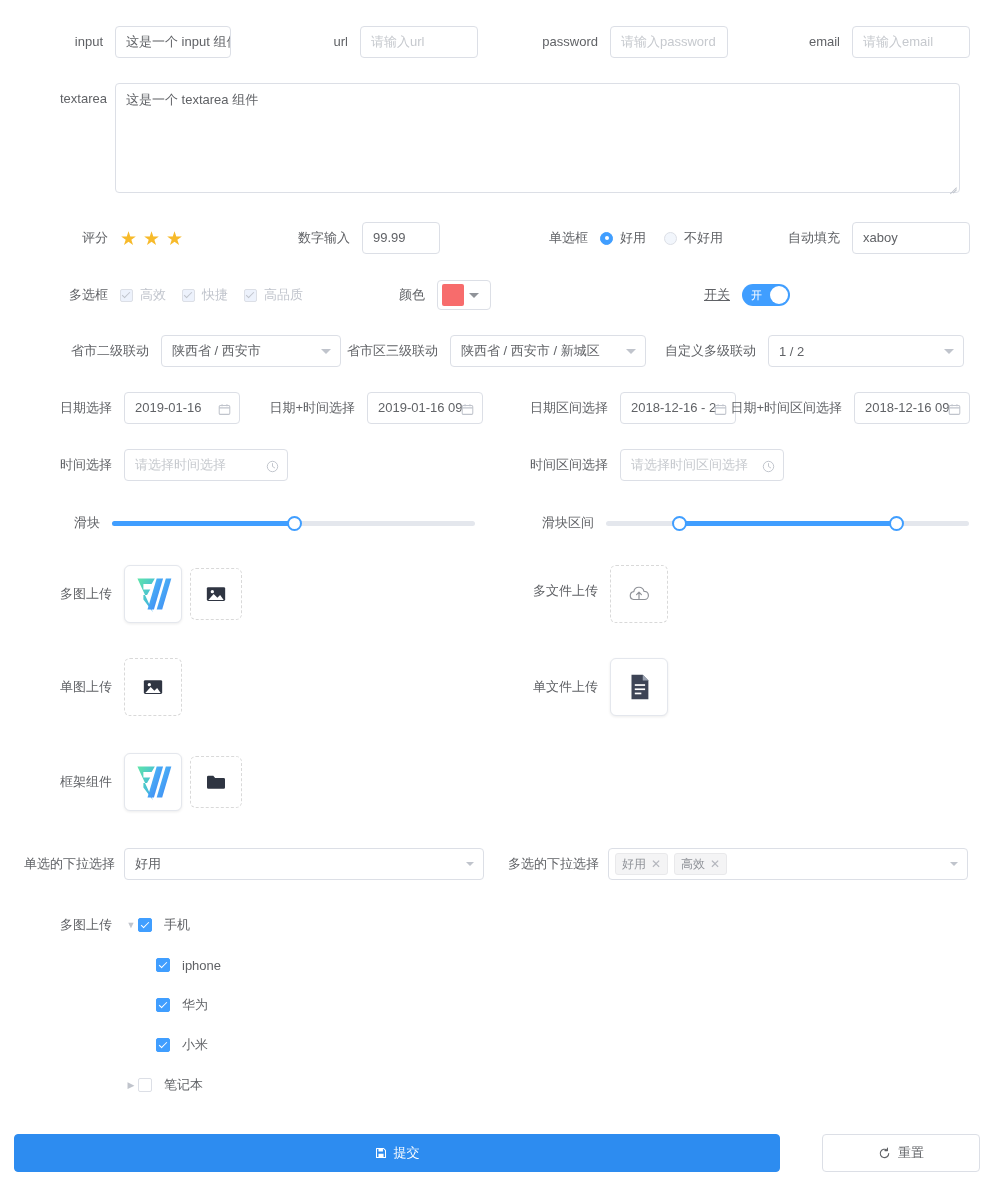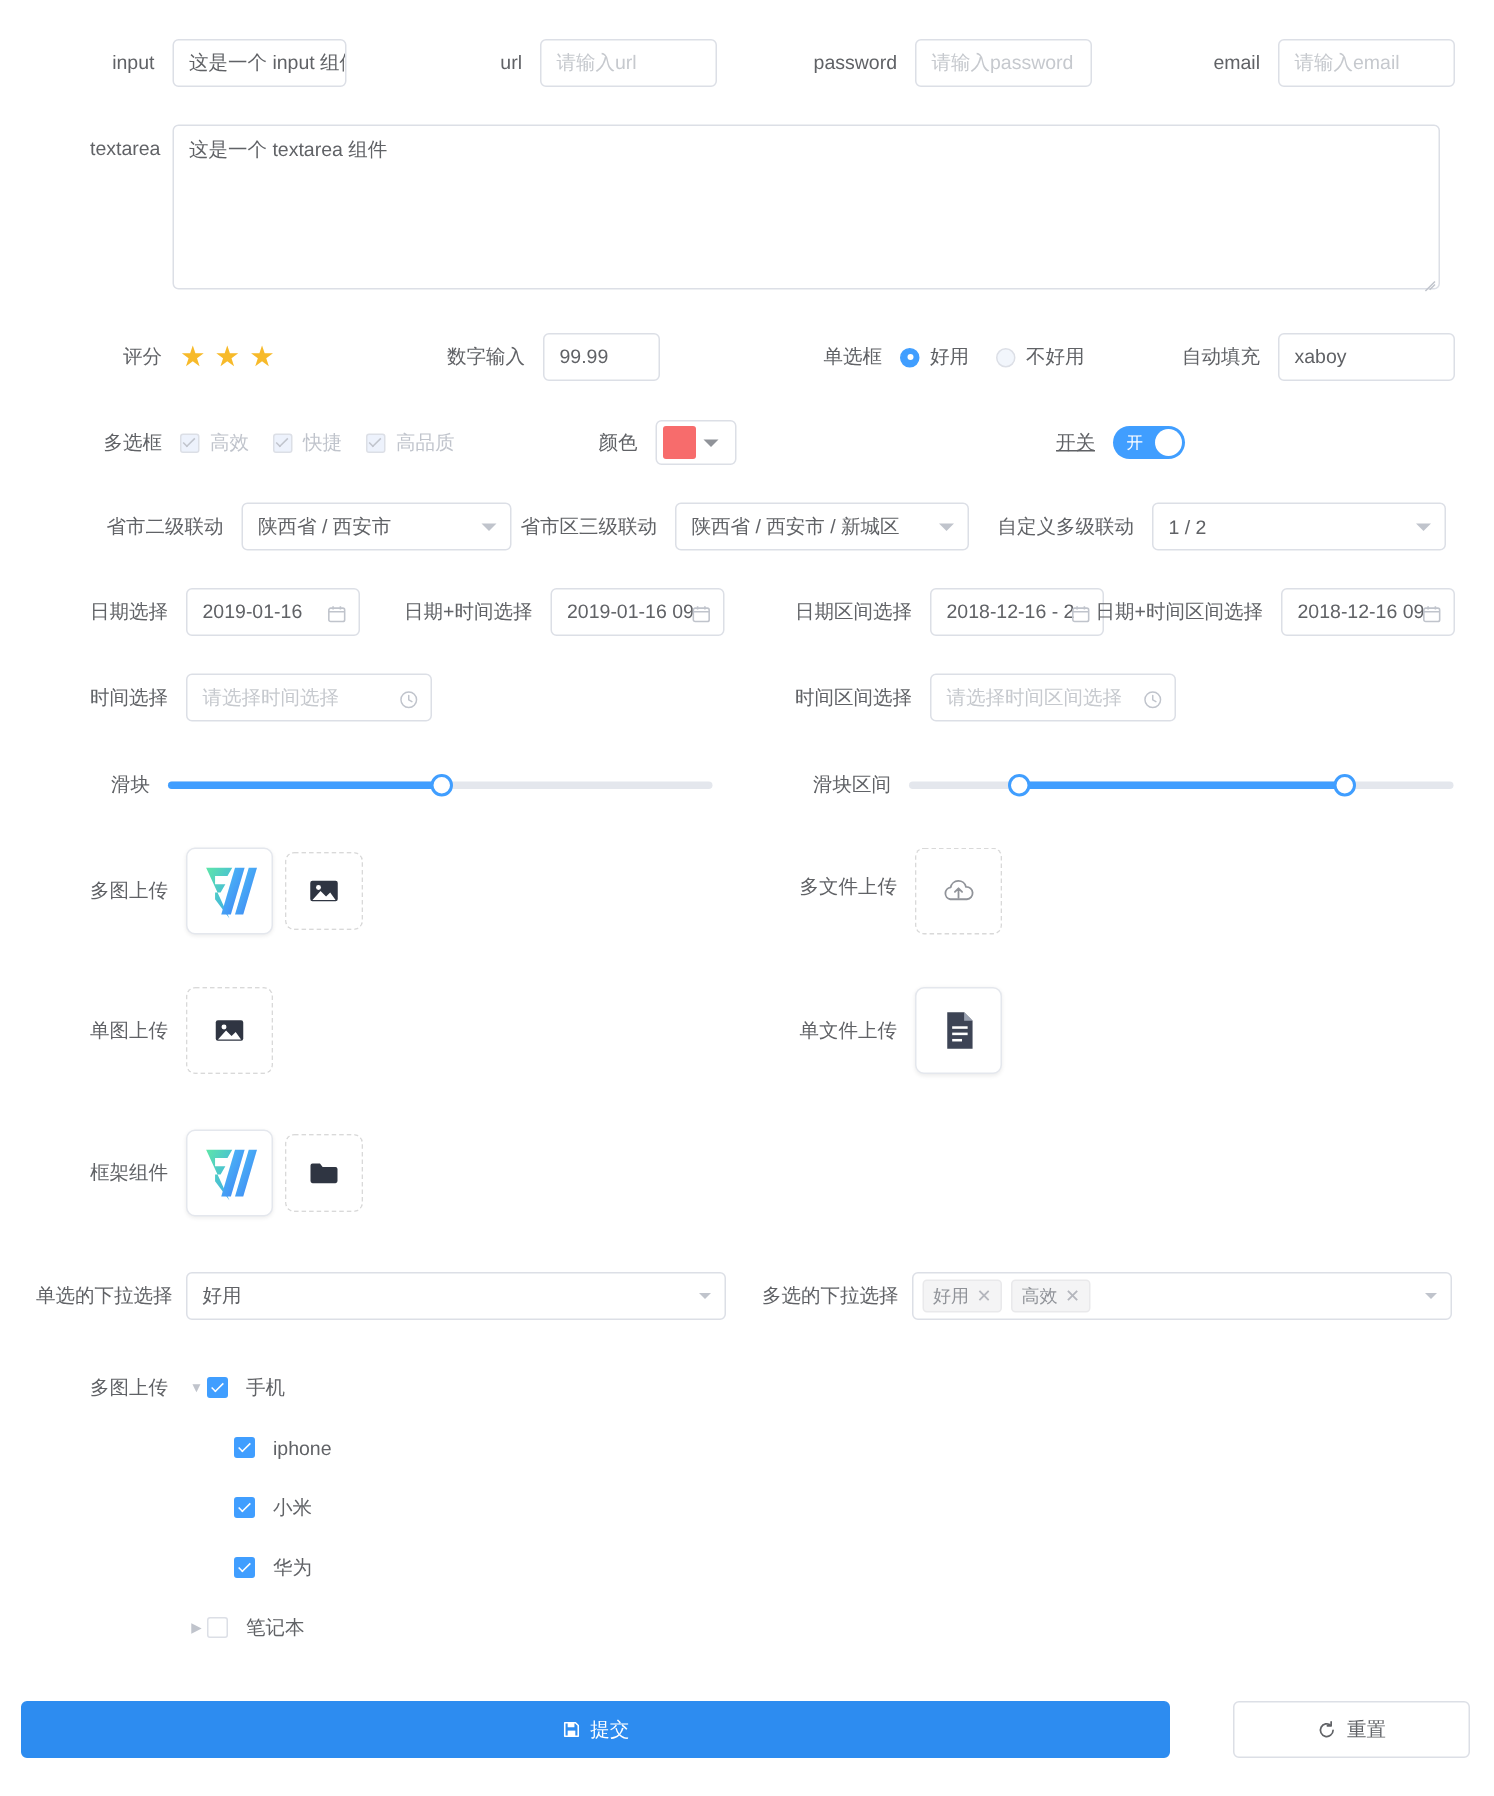--- a/index.html
+++ b/index.html
@@ -555,28 +555,28 @@
           <span class="cbx on" style="margin-right:0;">
             <span class="box" style="width:14px;height:14px;margin-right:0;"></span>
           </span>
           <span class="tlabel">iphone</span>
         </div>
 
         <div class="tnode" style="padding-left:32px;margin-bottom:14px;">
           <span class="cbx on" style="margin-right:0;">
             <span class="box" style="width:14px;height:14px;margin-right:0;"></span>
           </span>
-          <span class="tlabel">小米</span>
+          <span class="tlabel">华为</span>
         </div>
 
         <div class="tnode" style="padding-left:32px;margin-bottom:14px;">
           <span class="cbx on" style="margin-right:0;">
             <span class="box" style="width:14px;height:14px;margin-right:0;"></span>
           </span>
-          <span class="tlabel">华为</span>
+          <span class="tlabel">小米</span>
         </div>
 
         <div class="tnode">
           <span class="tarrow">▶</span>
           <span class="cbx" style="margin-right:0;">
             <span class="box" style="width:14px;height:14px;margin-right:0;"></span>
           </span>
           <span class="tlabel">笔记本</span>
         </div>
 

